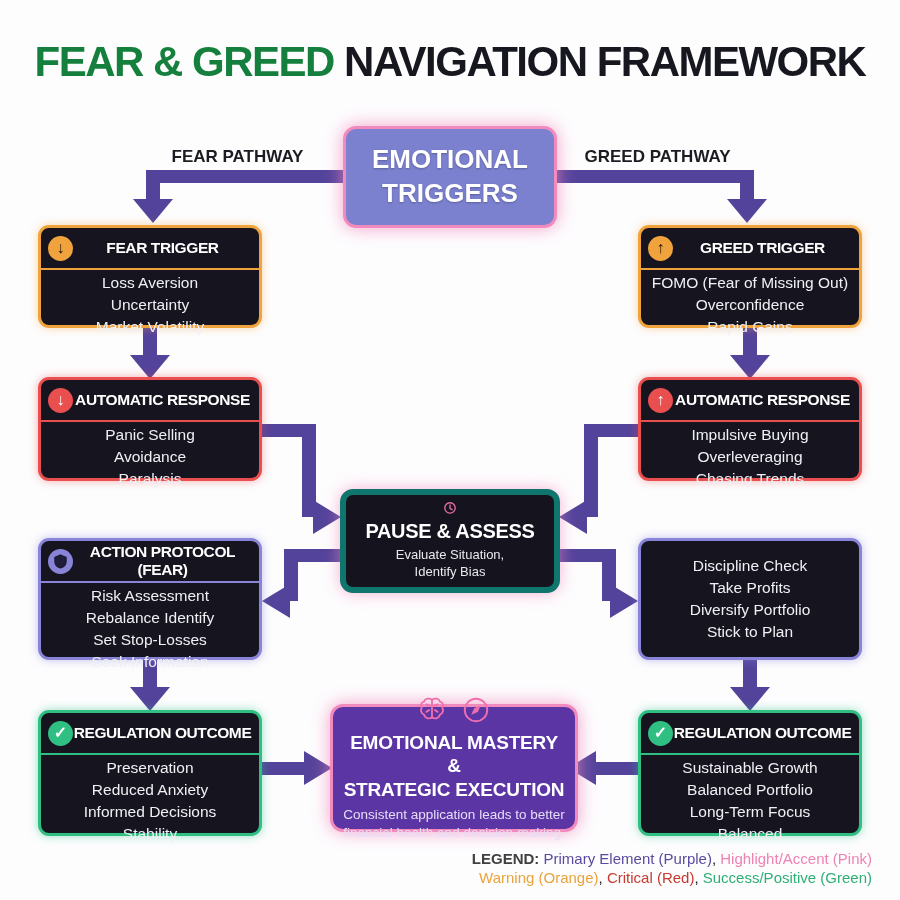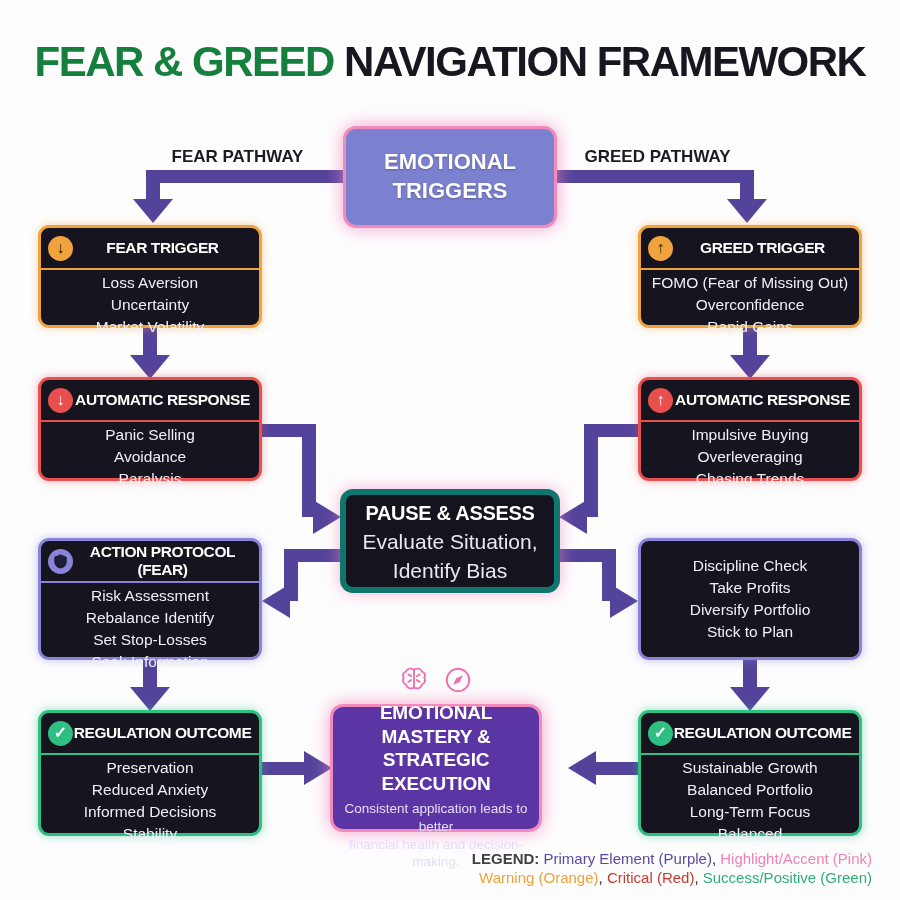--- a/index.html
+++ b/index.html
@@ -35,29 +35,29 @@
   .violet{border-color:#8a84d8;box-shadow:0 0 10px rgba(138,132,216,.5);}
   .violet .hdr{border-bottom-color:#8a84d8;}
   .violet .badge{background:#8a84d8;color:#1a1930;}
   .green{border-color:#2fbf83;box-shadow:0 0 10px rgba(47,191,131,.5);}
   .green .hdr{border-bottom-color:#2fbf83;}
   .green .badge{background:#2fbf83;color:#fff;}
 
   
   .et{position:absolute;background:#7b80cf;border:3px solid #f28abd;border-radius:13px;
       box-shadow:0 0 18px rgba(242,138,189,.8);display:flex;align-items:center;
-      justify-content:center;text-align:center;font-weight:700;font-size:22px;color:#fff;
+      justify-content:center;text-align:center;font-weight:700;font-size:26px;color:#fff;
       line-height:1.3;box-sizing:border-box;padding:10px 26px;text-shadow:0 1px 2px rgba(0,0,0,.25);}
 
   
   .pause{position:absolute;background:#15141e;border:6px solid #0f766e;border-radius:13px;
          box-shadow:0 0 16px rgba(242,138,189,.65);display:flex;flex-direction:column;
          align-items:center;justify-content:center;text-align:center;box-sizing:border-box;padding:6px;}
   .pttl{font-size:20px;font-weight:700;color:#fff;margin:5px 0 3px;letter-spacing:-0.3px;}
-  .psub{font-size:21px;color:#e8e8ee;line-height:1.35;}
+  .psub{font-size:13px;color:#e8e8ee;line-height:1.35;}
 
   
   .mastery{position:absolute;background:#5c35a5;border:3px solid #f28abd;border-radius:13px;
            box-shadow:0 0 18px rgba(242,138,189,.8);display:flex;flex-direction:column;
            align-items:center;justify-content:center;text-align:center;box-sizing:border-box;padding:6px 10px;}
   .micons{display:flex;gap:14px;justify-content:center;margin-bottom:6px;}
   .mttl{font-size:19px;font-weight:700;color:#fff;line-height:1.25;letter-spacing:-0.2px;}
   .msub{font-size:13.5px;color:#e6dcf7;line-height:1.32;margin-top:4px;}
 
   
@@ -235,21 +235,21 @@
       <span class="ttl">REGULATION OUTCOME</span>
     </div>
     <div class="nbody">
       <div>Sustainable Growth</div>
       <div>Balanced Portfolio</div>
       <div>Long-Term Focus</div>
       <div>Balanced</div>
     </div>
   </div>
 
-  <div class="mastery" style="left:330px;top:704px;width:212px;height:128px;align-items:center;">
+  <div class="mastery" style="left:330px;top:704px;width:248px;height:128px;align-items:center;">
     <div class="micons">
       <svg width="30" height="30" viewBox="0 0 32 32">
         <path d="M16 5 C13 3 8.5 3.5 7.5 7 C4.5 7.5 3.5 11 5 13.5 C3.5 16 4.5 20 7.5 21 C8 24.5 12.5 26 16 24" fill="none" stroke="#ef6fae" stroke-width="2" stroke-linecap="round"></path>
         <path d="M16 5 C19 3 23.5 3.5 24.5 7 C27.5 7.5 28.5 11 27 13.5 C28.5 16 27.5 20 24.5 21 C24 24.5 19.5 26 16 24" fill="none" stroke="#ef6fae" stroke-width="2" stroke-linecap="round"></path>
         <path d="M16 5 L16 24 M10 10 L13 12 M22 10 L19 12 M10 18 L13 16 M22 18 L19 16" fill="none" stroke="#ef6fae" stroke-width="2" stroke-linecap="round"></path>
       </svg>
       <svg width="30" height="30" viewBox="0 0 32 32">
         <circle cx="16" cy="16" r="12" fill="none" stroke="#ef6fae" stroke-width="2"></circle>
         <path d="M21 11 L18 18 L11 21 L14 14 Z" fill="#ef6fae"></path>
       </svg>

